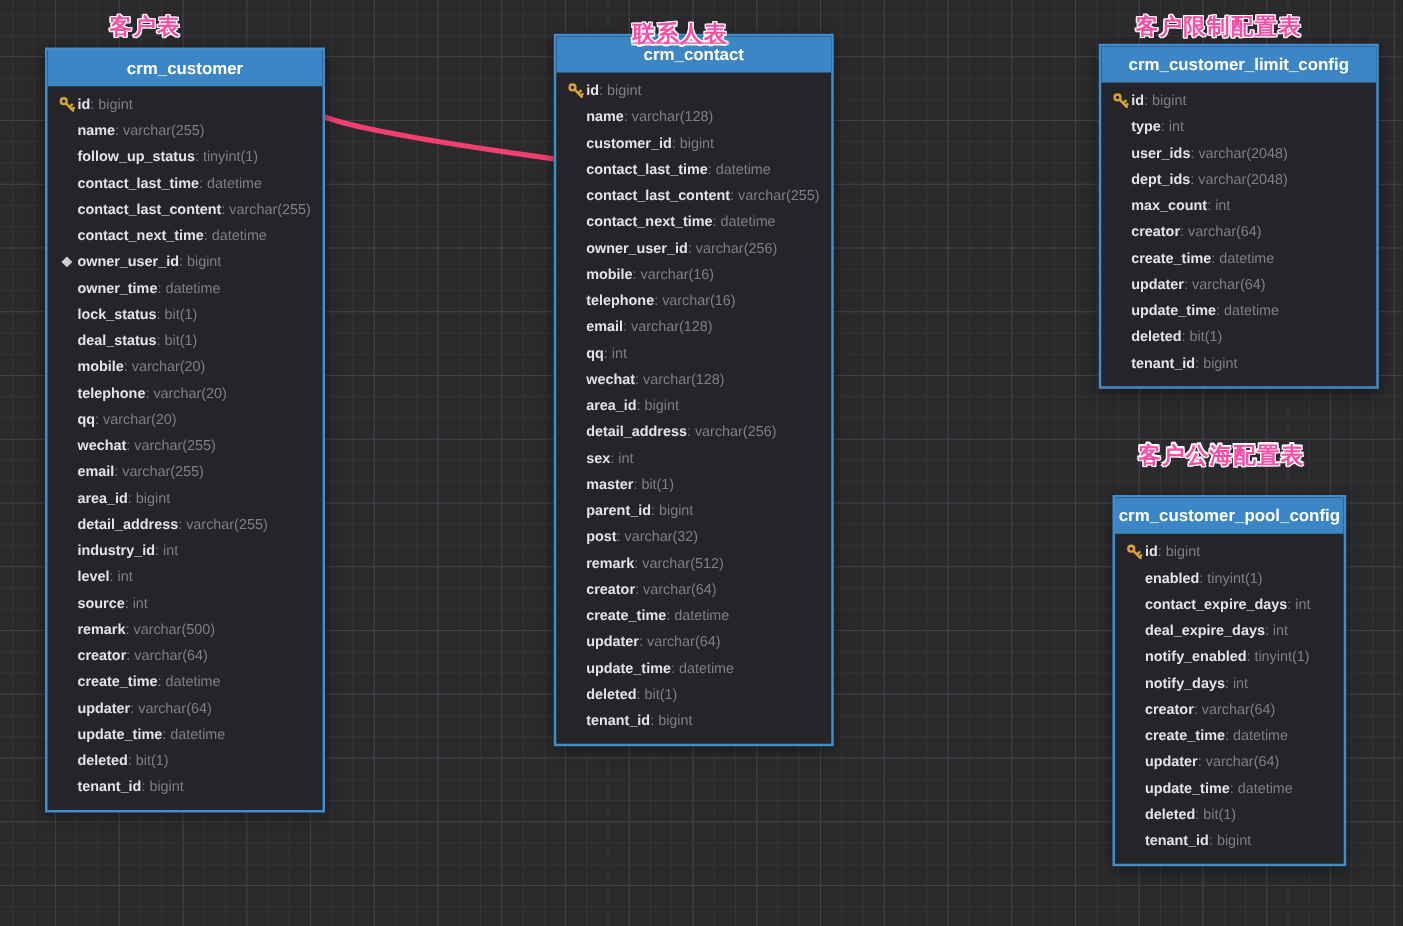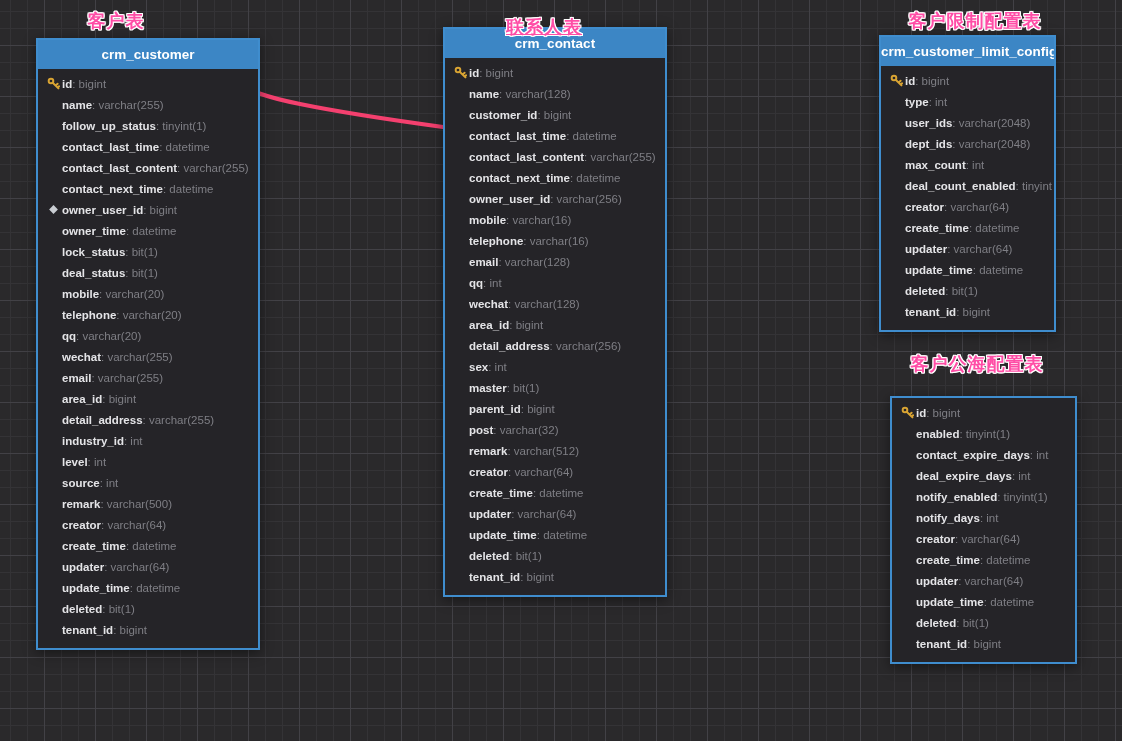--- a/index.html
+++ b/index.html
@@ -352,21 +352,21 @@
     <span class="ftype">: bit(1)</span>
   </div>
         <div class="row">
     <span class="icon"></span>
     <span class="fname">tenant_id</span>
     <span class="ftype">: bigint</span>
   </div>
       </div>
   </div>
 
-  <div class="table" id="table-2" style="left:879px; top:35px; width:177px;">
+  <div class="table" id="table-2" style="left:879px; top:35px; width:224px;">
     <div class="thead">crm_customer_limit_config</div>
     <div class="tbody">
         <div class="row">
     <span class="icon">
             <svg width="13" height="13" viewBox="0 0 14 14">
               <g fill="none" stroke="#d9a433" stroke-width="2.1" stroke-linecap="round">
                 <circle cx="4.3" cy="4.3" r="2.5"></circle>
                 <path d="M6.4 6.4 L12.3 12.3 M9.3 9.3 l2.1 -2.1 M11.5 11.5 l1.5 -1.5"></path>
               </g>
             </svg>
@@ -389,25 +389,20 @@
     <span class="fname">dept_ids</span>
     <span class="ftype">: varchar(2048)</span>
   </div>
         <div class="row">
     <span class="icon"></span>
     <span class="fname">max_count</span>
     <span class="ftype">: int</span>
   </div>
         <div class="row">
     <span class="icon"></span>
-    <span class="fname">deal_count_enabled</span>
-    <span class="ftype">: tinyint</span>
-  </div>
-        <div class="row">
-    <span class="icon"></span>
     <span class="fname">creator</span>
     <span class="ftype">: varchar(64)</span>
   </div>
         <div class="row">
     <span class="icon"></span>
     <span class="fname">create_time</span>
     <span class="ftype">: datetime</span>
   </div>
         <div class="row">
     <span class="icon"></span>
@@ -426,20 +421,21 @@
   </div>
         <div class="row">
     <span class="icon"></span>
     <span class="fname">tenant_id</span>
     <span class="ftype">: bigint</span>
   </div>
       </div>
   </div>
 
   <div class="table" id="table-3" style="left:890px; top:396px; width:187px;">
+    <div class="thead">crm_customer_pool_config</div>
     <div class="tbody">
         <div class="row">
     <span class="icon">
             <svg width="13" height="13" viewBox="0 0 14 14">
               <g fill="none" stroke="#d9a433" stroke-width="2.1" stroke-linecap="round">
                 <circle cx="4.3" cy="4.3" r="2.5"></circle>
                 <path d="M6.4 6.4 L12.3 12.3 M9.3 9.3 l2.1 -2.1 M11.5 11.5 l1.5 -1.5"></path>
               </g>
             </svg>
           </span>

